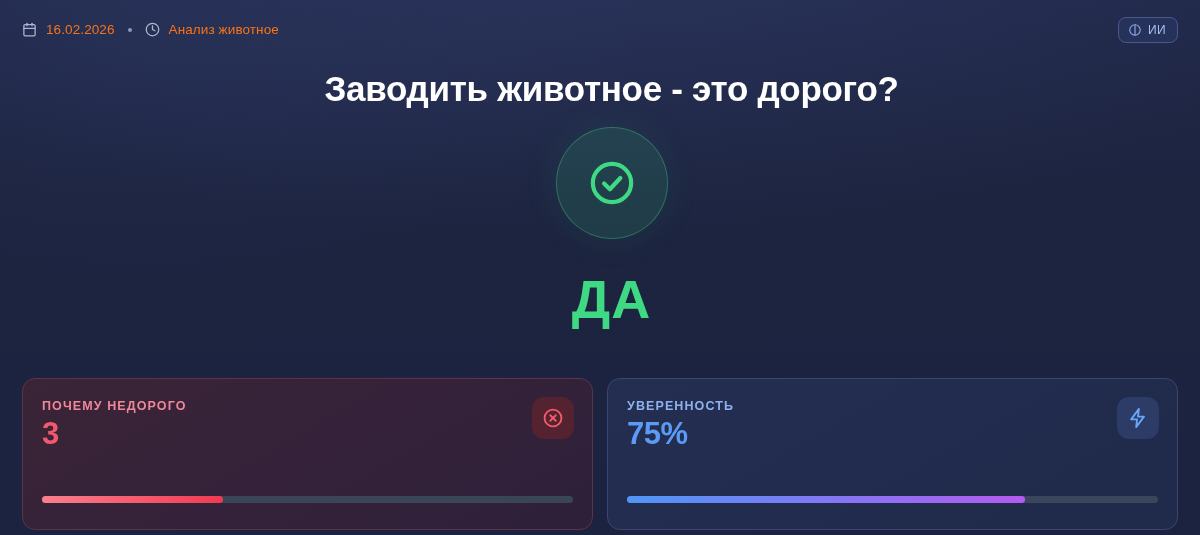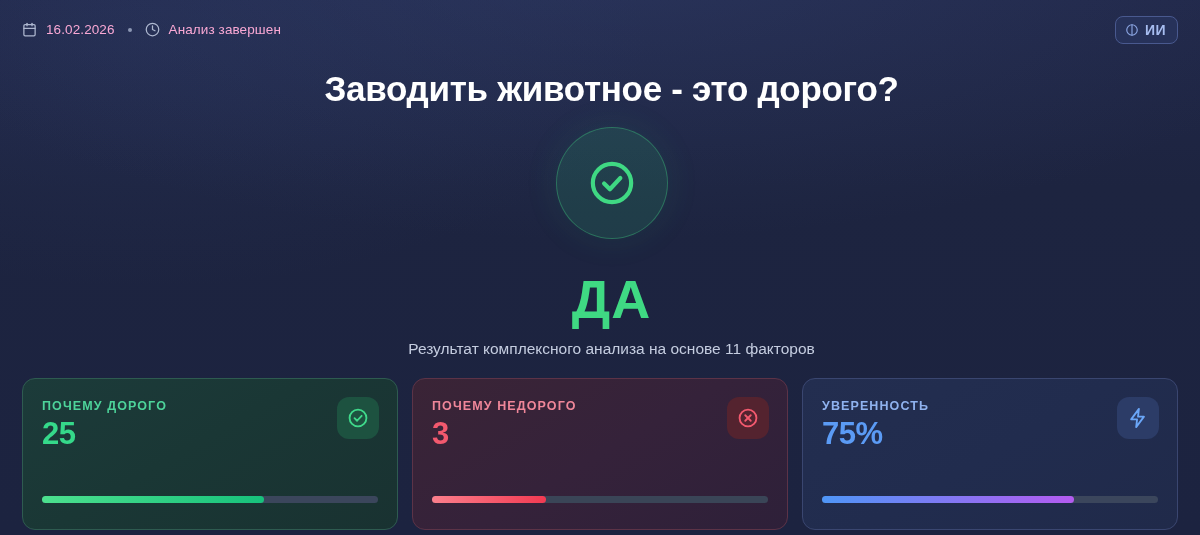--- a/index.html
+++ b/index.html
@@ -43,42 +43,42 @@
     align-items: center;
     justify-content: space-between;
     padding: 0 22px;
   }
 
   .header-left {
     display: flex;
     align-items: center;
     gap: 9px;
     font-size: 13.5px;
-    color: #f9a8d4;
+    color: #f97316;
     letter-spacing: 0.1px;
   }
 
   .hdr-icon { display: flex; align-items: center; color: #aeb8d0; }
   .hdr-dot {
     width: 4px; height: 4px;
     background: #8d98b4;
     border-radius: 50%;
     margin: 0 4px;
   }
 
   .ai-badge {
     display: flex;
     align-items: center;
     gap: 6px;
     background: #27325a;
     border: 1px solid #49598f;
     border-radius: 8px;
     padding: 5px 11px 5px 9px;
-    font-size: 14px;
-    font-weight: 700;
+    font-size: 12px;
+    font-weight: 400;
     color: #a7bdf0;
     letter-spacing: 0.4px;
   }
   .ai-badge .ai-icon { display: flex; align-items: center; color: #8aa4e0; }
 
   
   .hero {
     position: absolute;
     top: 59px; left: 0; right: 0;
     text-align: center;
@@ -234,21 +234,21 @@
         </svg>
       </span>
       <span>16.02.2026</span>
       <span class="hdr-dot"></span>
       <span class="hdr-icon">
         <svg width="15" height="15" viewBox="0 0 24 24" fill="none" stroke="currentColor" stroke-width="2" stroke-linecap="round" stroke-linejoin="round">
           <circle cx="12" cy="12" r="10"></circle>
           <polyline points="12 6 12 12 16 14"></polyline>
         </svg>
       </span>
-      <span>Анализ завершен</span>
+      <span>Анализ животное</span>
     </div>
 
     <div class="ai-badge">
       <span class="ai-icon">
         <svg width="14" height="14" viewBox="0 0 24 24" fill="none" stroke="currentColor" stroke-width="2" stroke-linecap="round" stroke-linejoin="round">
           <circle cx="12" cy="12" r="9"></circle>
           <line x1="12" y1="3" x2="12" y2="21"></line>
         </svg>
       </span>
       <span>ИИ</span>
@@ -263,38 +263,24 @@
         <span>
           <svg width="50" height="50" viewBox="0 0 24 24" fill="none" stroke="#3fd983" stroke-width="2" stroke-linecap="round" stroke-linejoin="round">
             <circle cx="12" cy="12" r="9.2"></circle>
             <polyline points="8.2 12.2 11 15 16 9.6"></polyline>
           </svg>
         </span>
       </div>
     </div>
 
     <div class="verdict-label">ДА</div>
-    <div class="verdict-sub">Результат комплексного анализа на основе 11 факторов</div>
   </div>
 
   <div class="cards">
 
-    <div class="card green">
-      <div class="card-label">ПОЧЕМУ ДОРОГО</div>
-      <div class="card-value">25</div>
-      <div class="card-icon">
-        <svg width="22" height="22" viewBox="0 0 24 24" fill="none" stroke="currentColor" stroke-width="2" stroke-linecap="round" stroke-linejoin="round">
-          <circle cx="12" cy="12" r="9.2"></circle>
-          <polyline points="8.2 12.2 11 15 16 9.6"></polyline>
-        </svg>
-      </div>
-      <div class="progress-track">
-        <div class="progress-fill" style="width: 66%;"></div>
-      </div>
-    </div>
 
     <div class="card red">
       <div class="card-label">ПОЧЕМУ НЕДОРОГО</div>
       <div class="card-value">3</div>
       <div class="card-icon">
         <svg width="22" height="22" viewBox="0 0 24 24" fill="none" stroke="currentColor" stroke-width="2" stroke-linecap="round" stroke-linejoin="round">
           <circle cx="12" cy="12" r="9.2"></circle>
           <line x1="9" y1="9" x2="15" y2="15"></line>
           <line x1="15" y1="9" x2="9" y2="15"></line>
         </svg>

